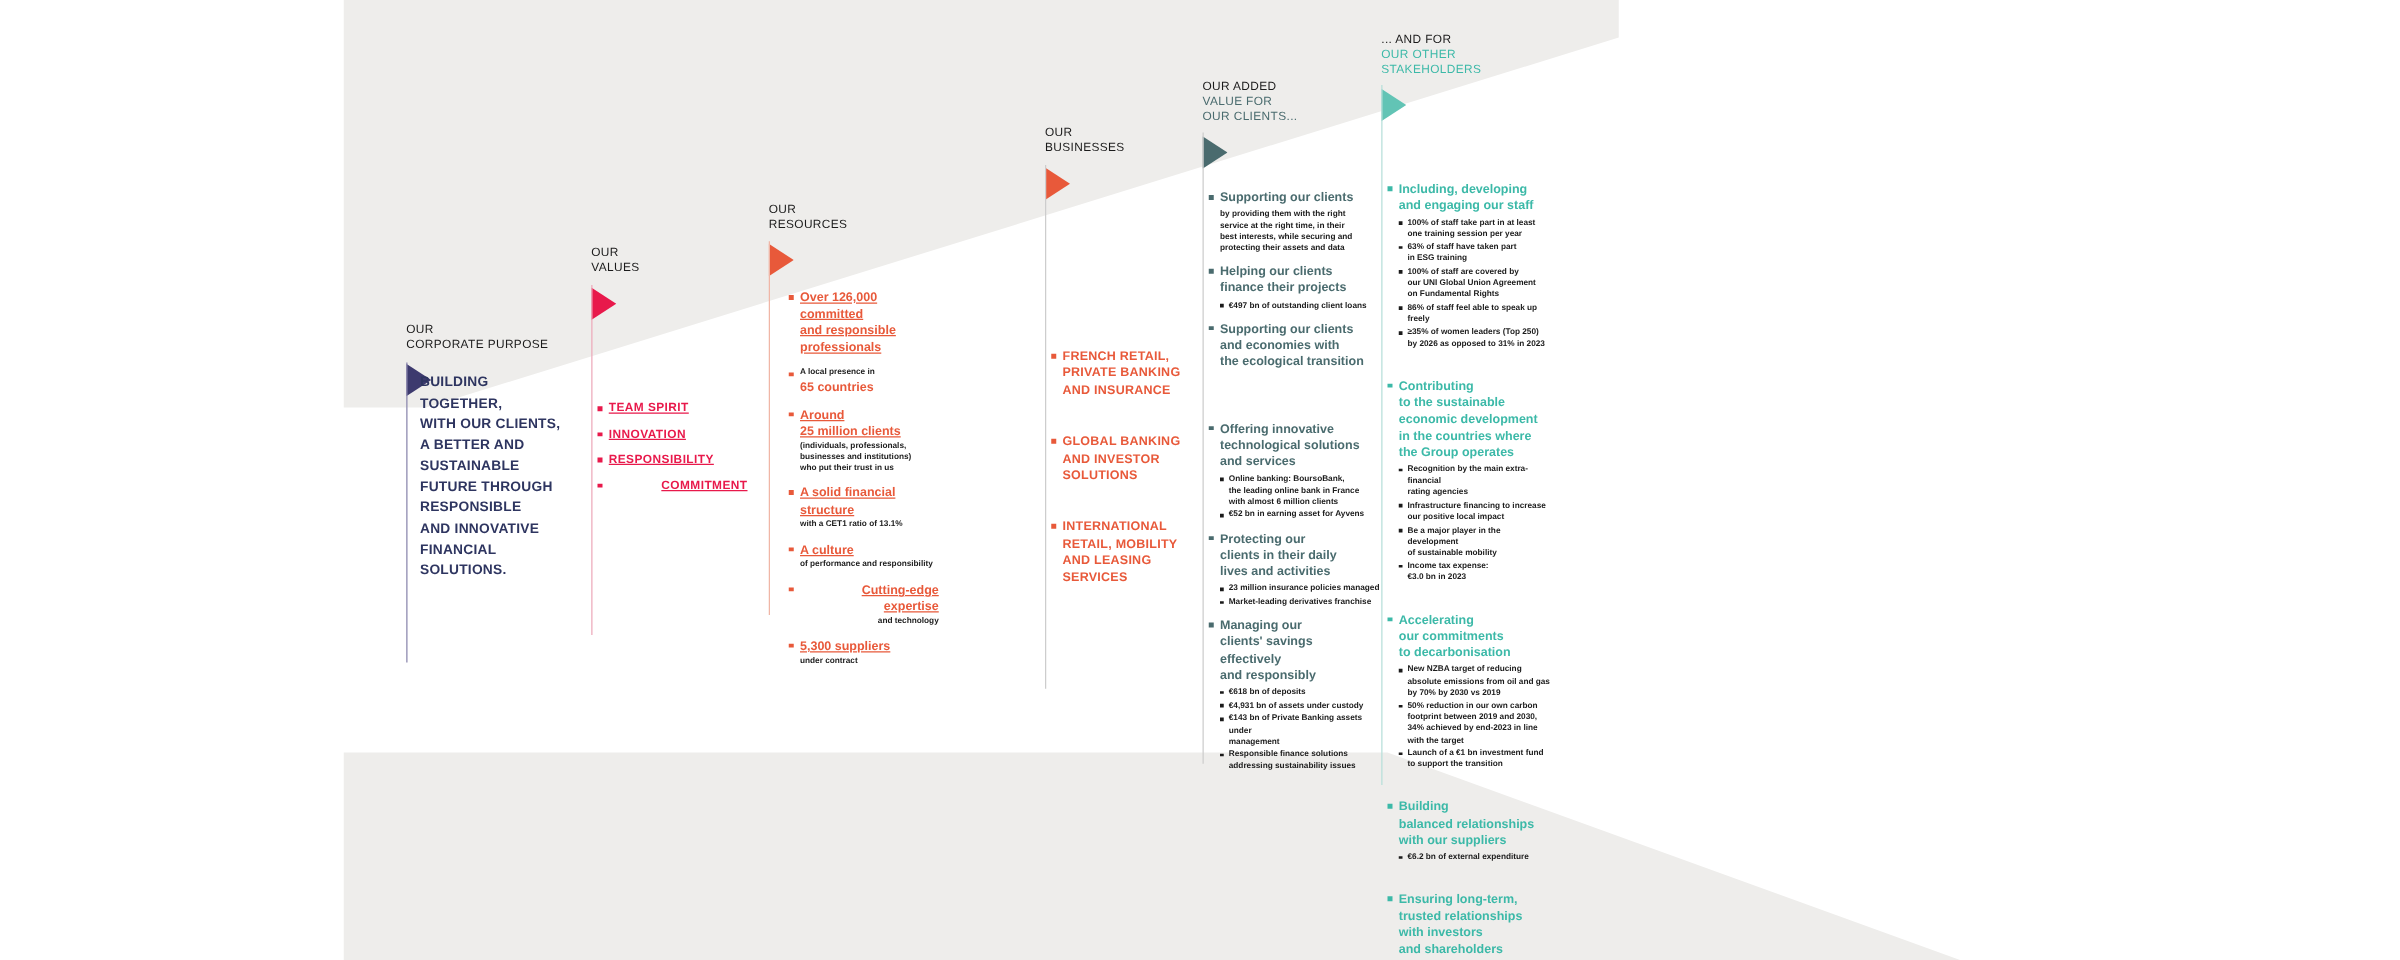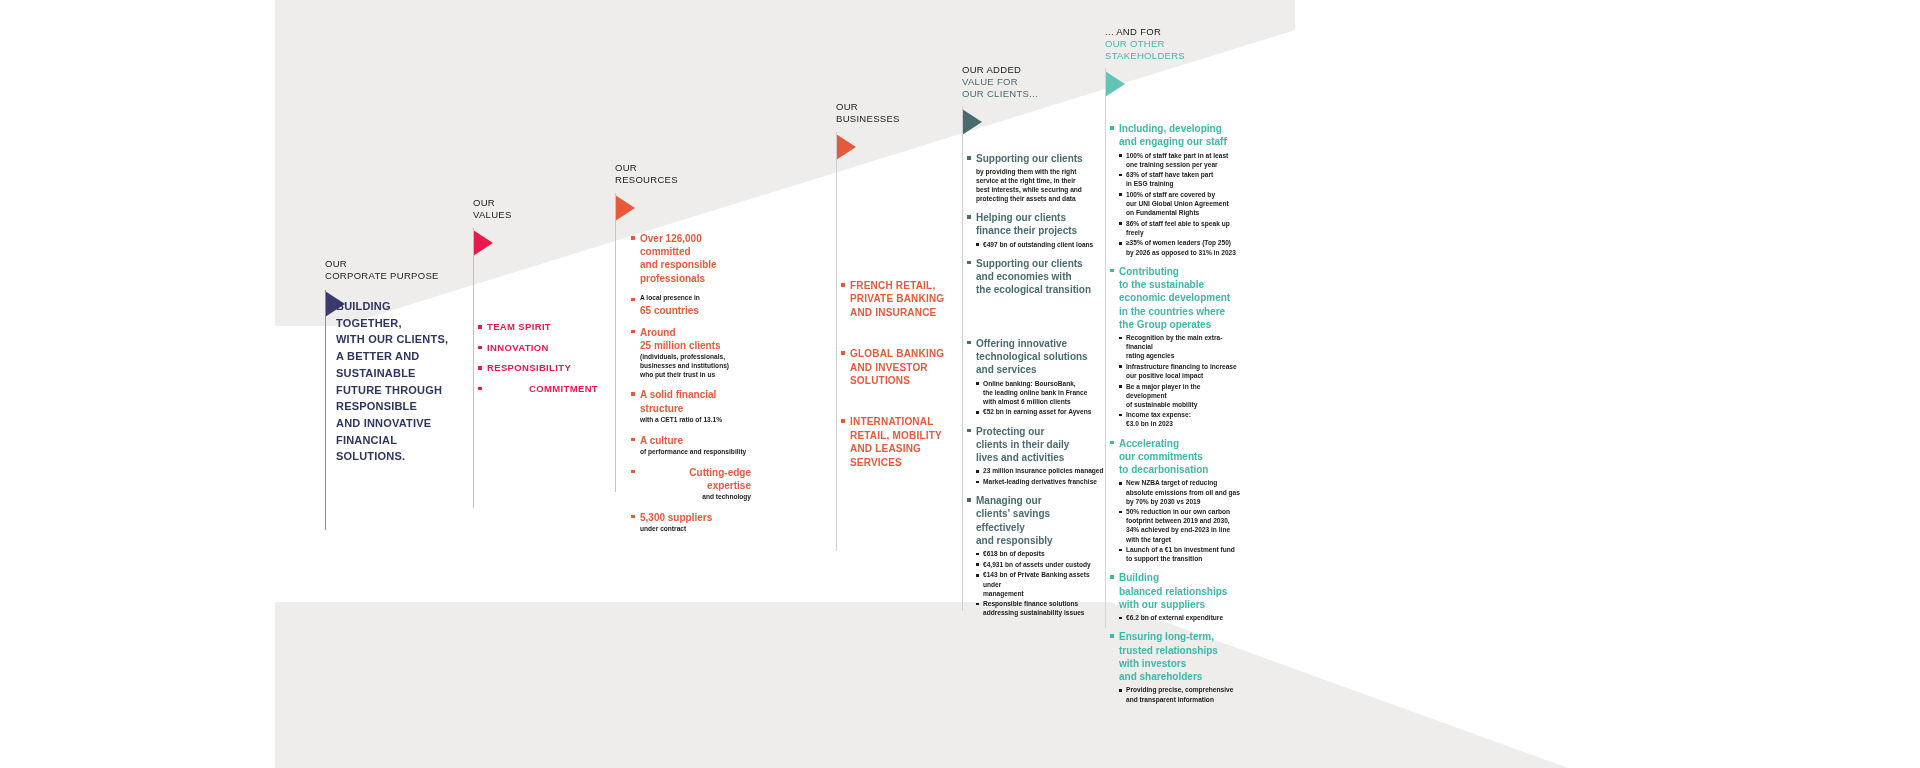--- a/index.html
+++ b/index.html
@@ -44,26 +44,26 @@
 
   
   .purpose-text {
     font-size:11px; font-weight:700; line-height:1.52;
     letter-spacing:0.2px; color:#2e3560; text-transform:uppercase;
   }
 
   
   .value-item {
     font-size:9.5px; font-weight:700; letter-spacing:0.35px;
-    color:#e8194b; text-transform:uppercase; margin-bottom:9.5px;
+    color:#e8194b; text-transform:uppercase; margin-bottom:9.5px;text-decoration:underline;
   }
 
   
   .res-head {
-    font-size:10px; font-weight:700; line-height:1.32; color:#e8593a;
+    font-size:10px; font-weight:700; line-height:1.32; color:#e8593a;text-decoration:underline;
   }
   .res-note {
     font-size:6.6px; font-weight:700; line-height:1.34; color:#1b1b1b;
     margin-top:1px;
   }
   .res-note .hl { color:#e8593a; font-size:10px; font-weight:700; display:block; line-height:1.3;}
   .res-block { margin-bottom:9px; }
 
   
   .biz-item {
@@ -79,21 +79,21 @@
   .av-desc {
     font-size:6.6px; font-weight:700; line-height:1.38; color:#1b1b1b;
     margin-top:1.5px;
   }
   .av-block { margin-bottom:8px; }
   .av-sub { font-size:6.6px; font-weight:700; line-height:1.38; color:#1b1b1b; margin-top:2px; }
   .av-sub li { margin-bottom:1.5px; }
 
   
   .sh-head {
-    font-size:10px; font-weight:700; line-height:1.33; color:#3cb9a8;
+    font-size:10px; font-weight:700; line-height:1.33; color:#3cb9a8;margin-top:23px;
   }
   .sh-block { margin-bottom:8px; }
   .sh-sub { font-size:6.6px; font-weight:700; line-height:1.38; color:#1b1b1b; margin-top:2px; }
   .sh-sub li { margin-bottom:1.5px; }
 </style>
 </head>
 <body>
 
 <div id="stage">
 

